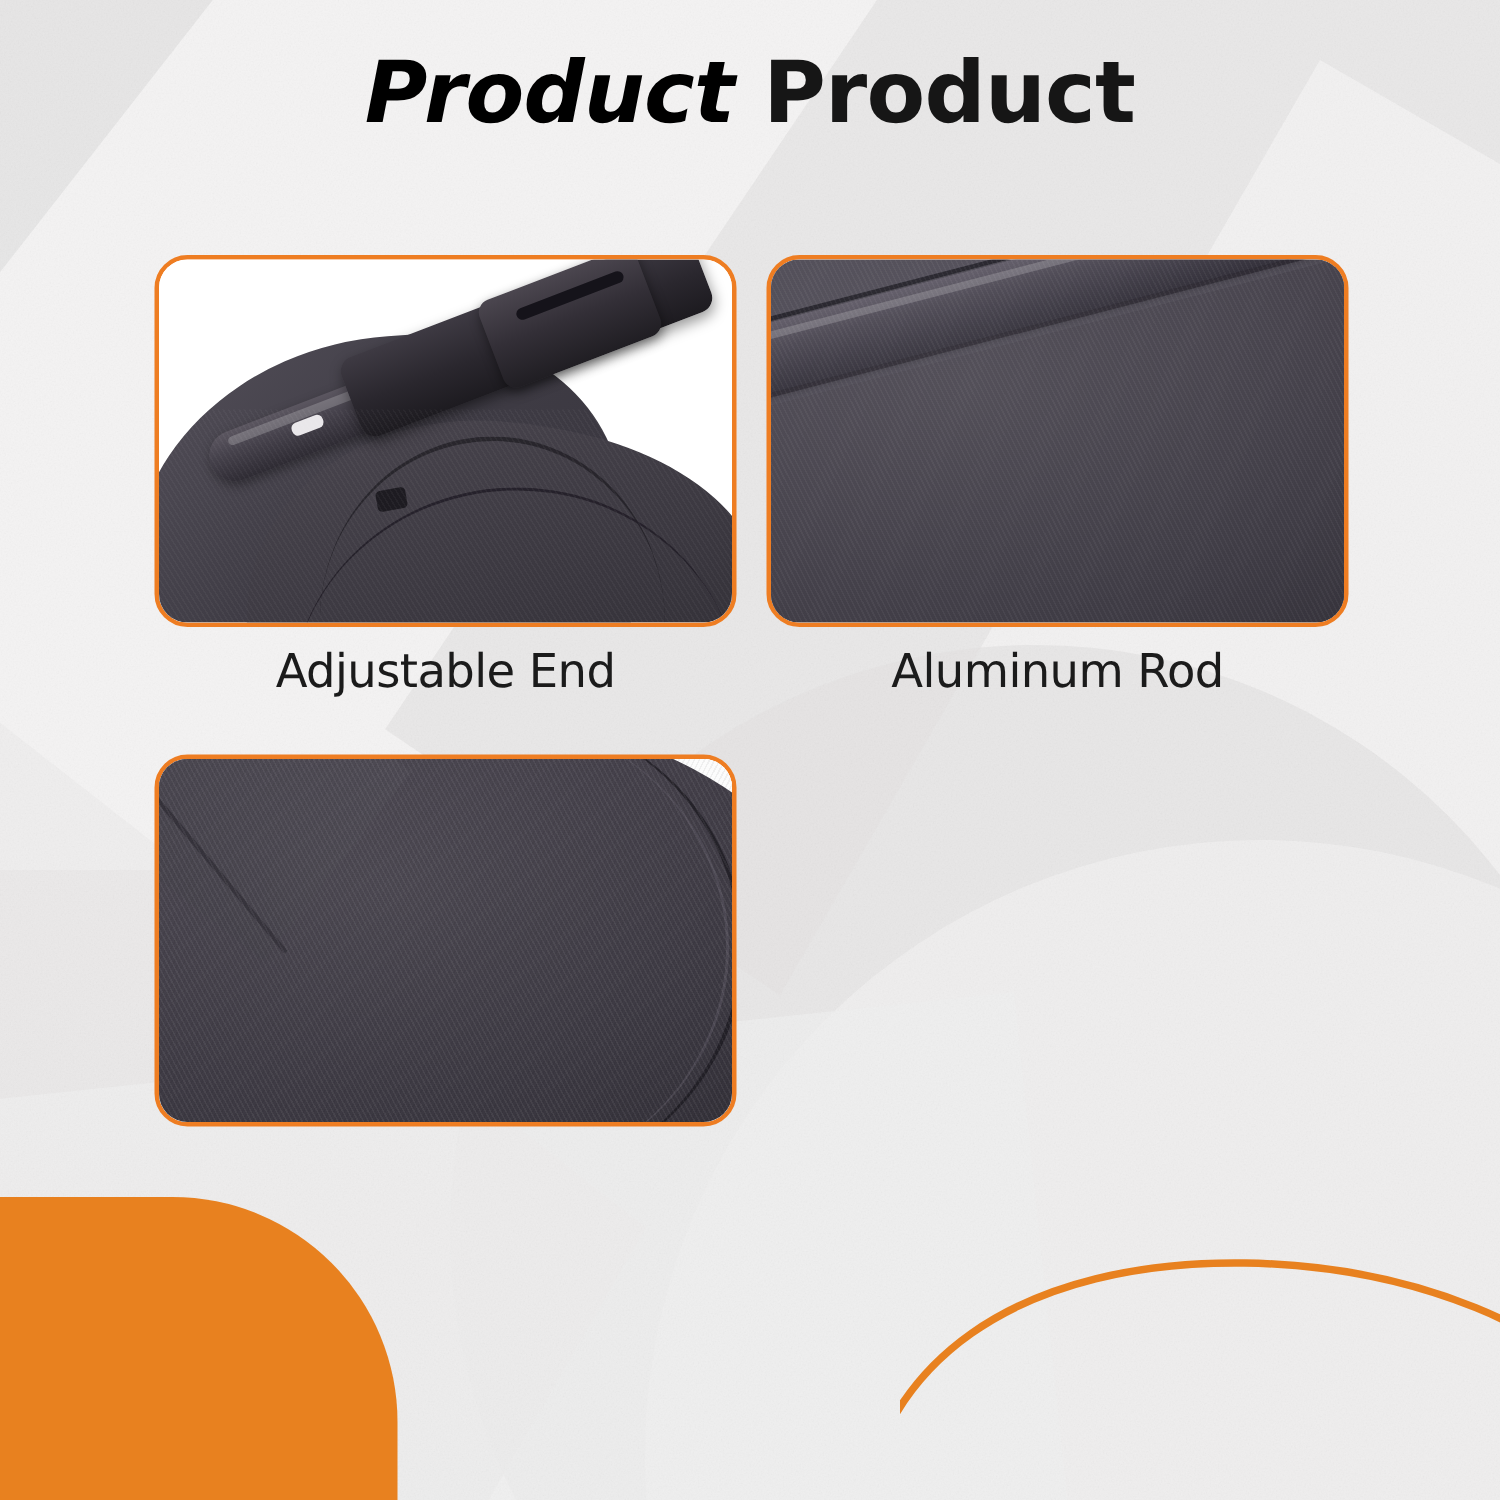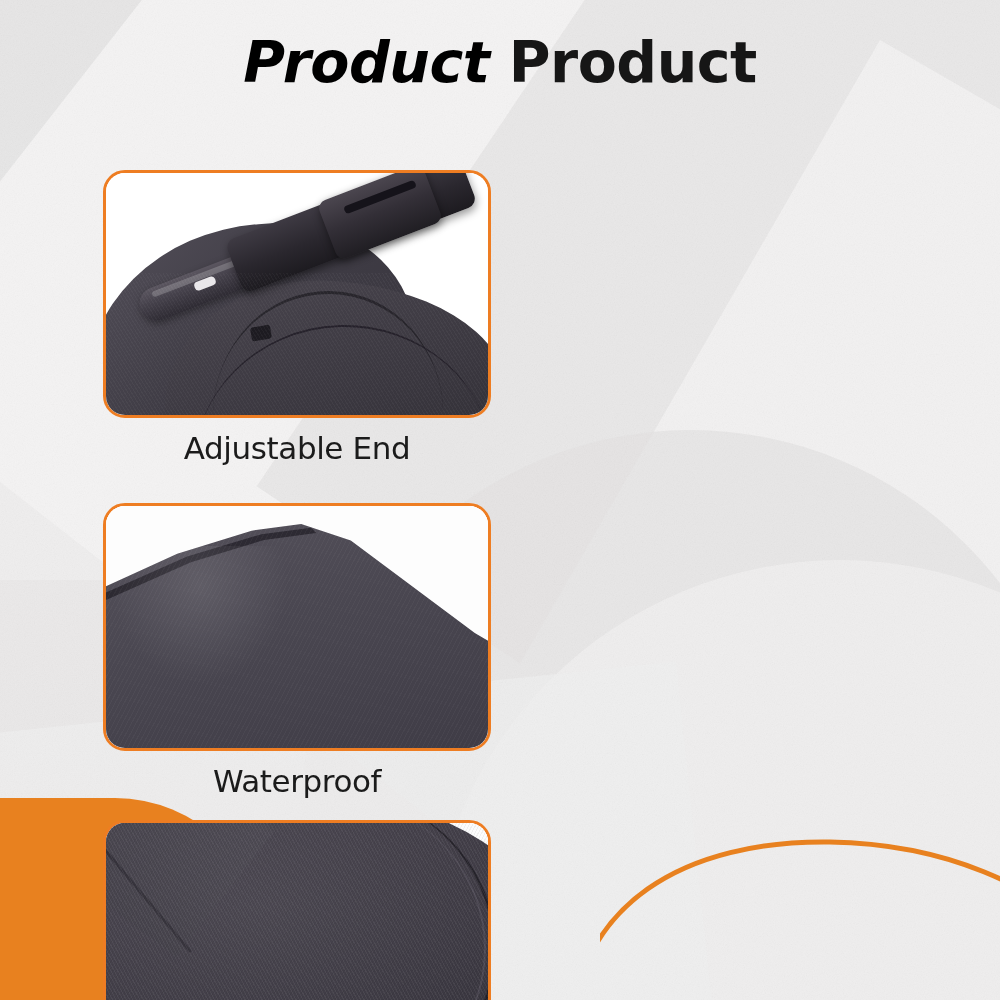--- a/index.html
+++ b/index.html
@@ -171,21 +171,20 @@
   .grid {
     position: absolute;
     left: 103px;
     top: 170px;
     width: 795px;
   }
 
   .row {
     display: flex;
     gap: 20px;
-    flex-direction: column;
   }
   .row + .row { margin-top: 36px; }
 
   .cell {
     width: 388px;
   }
 
   .card {
     position: relative;
     width: 388px;
@@ -580,36 +579,40 @@
           <div class="p1-buckle"></div>
           <div class="p1-buckle-slot"></div>
           <div class="p1-tag"></div>
           <div class="p1-clip"></div>
           <div class="p1-weave"></div>
         </div>
       </div>
       <div class="caption">Adjustable End</div>
     </div>
 
-  </div>
-
-  <div class="row">
-
     <div class="cell">
       <div class="card">
         <div class="photo">
-          <div class="p3-white"></div>
-          <div class="p3-fabric"></div>
-          <div class="p3-seam"></div>
-          <div class="p3-hi"></div>
-          <div class="p3-weave"></div>
+          <div class="p2-base"></div>
+          <div class="p2-upper"></div>
+          <div class="p2-lower"></div>
+          <div class="p2-seam-top"></div>
+          <div class="p2-rod"></div>
+          <div class="p2-rod-hi"></div>
+          <div class="p2-seam-bot"></div>
+          <div class="p2-weave"></div>
+          <div class="p2-vig"></div>
         </div>
       </div>
-      <div class="caption">Waterproof</div>
+      <div class="caption">Aluminum Rod</div>
     </div>
+  </div>
+
+  <div class="row">
+
 
     <div class="cell">
       <div class="card">
         <div class="photo">
           <div class="p4-white"></div>
           <div class="p4-body"></div>
           <div class="p4-corner"></div>
           <div class="p4-corner-line"></div>
           <div class="p4-edge1"></div>
           <div class="p4-edge2"></div>

